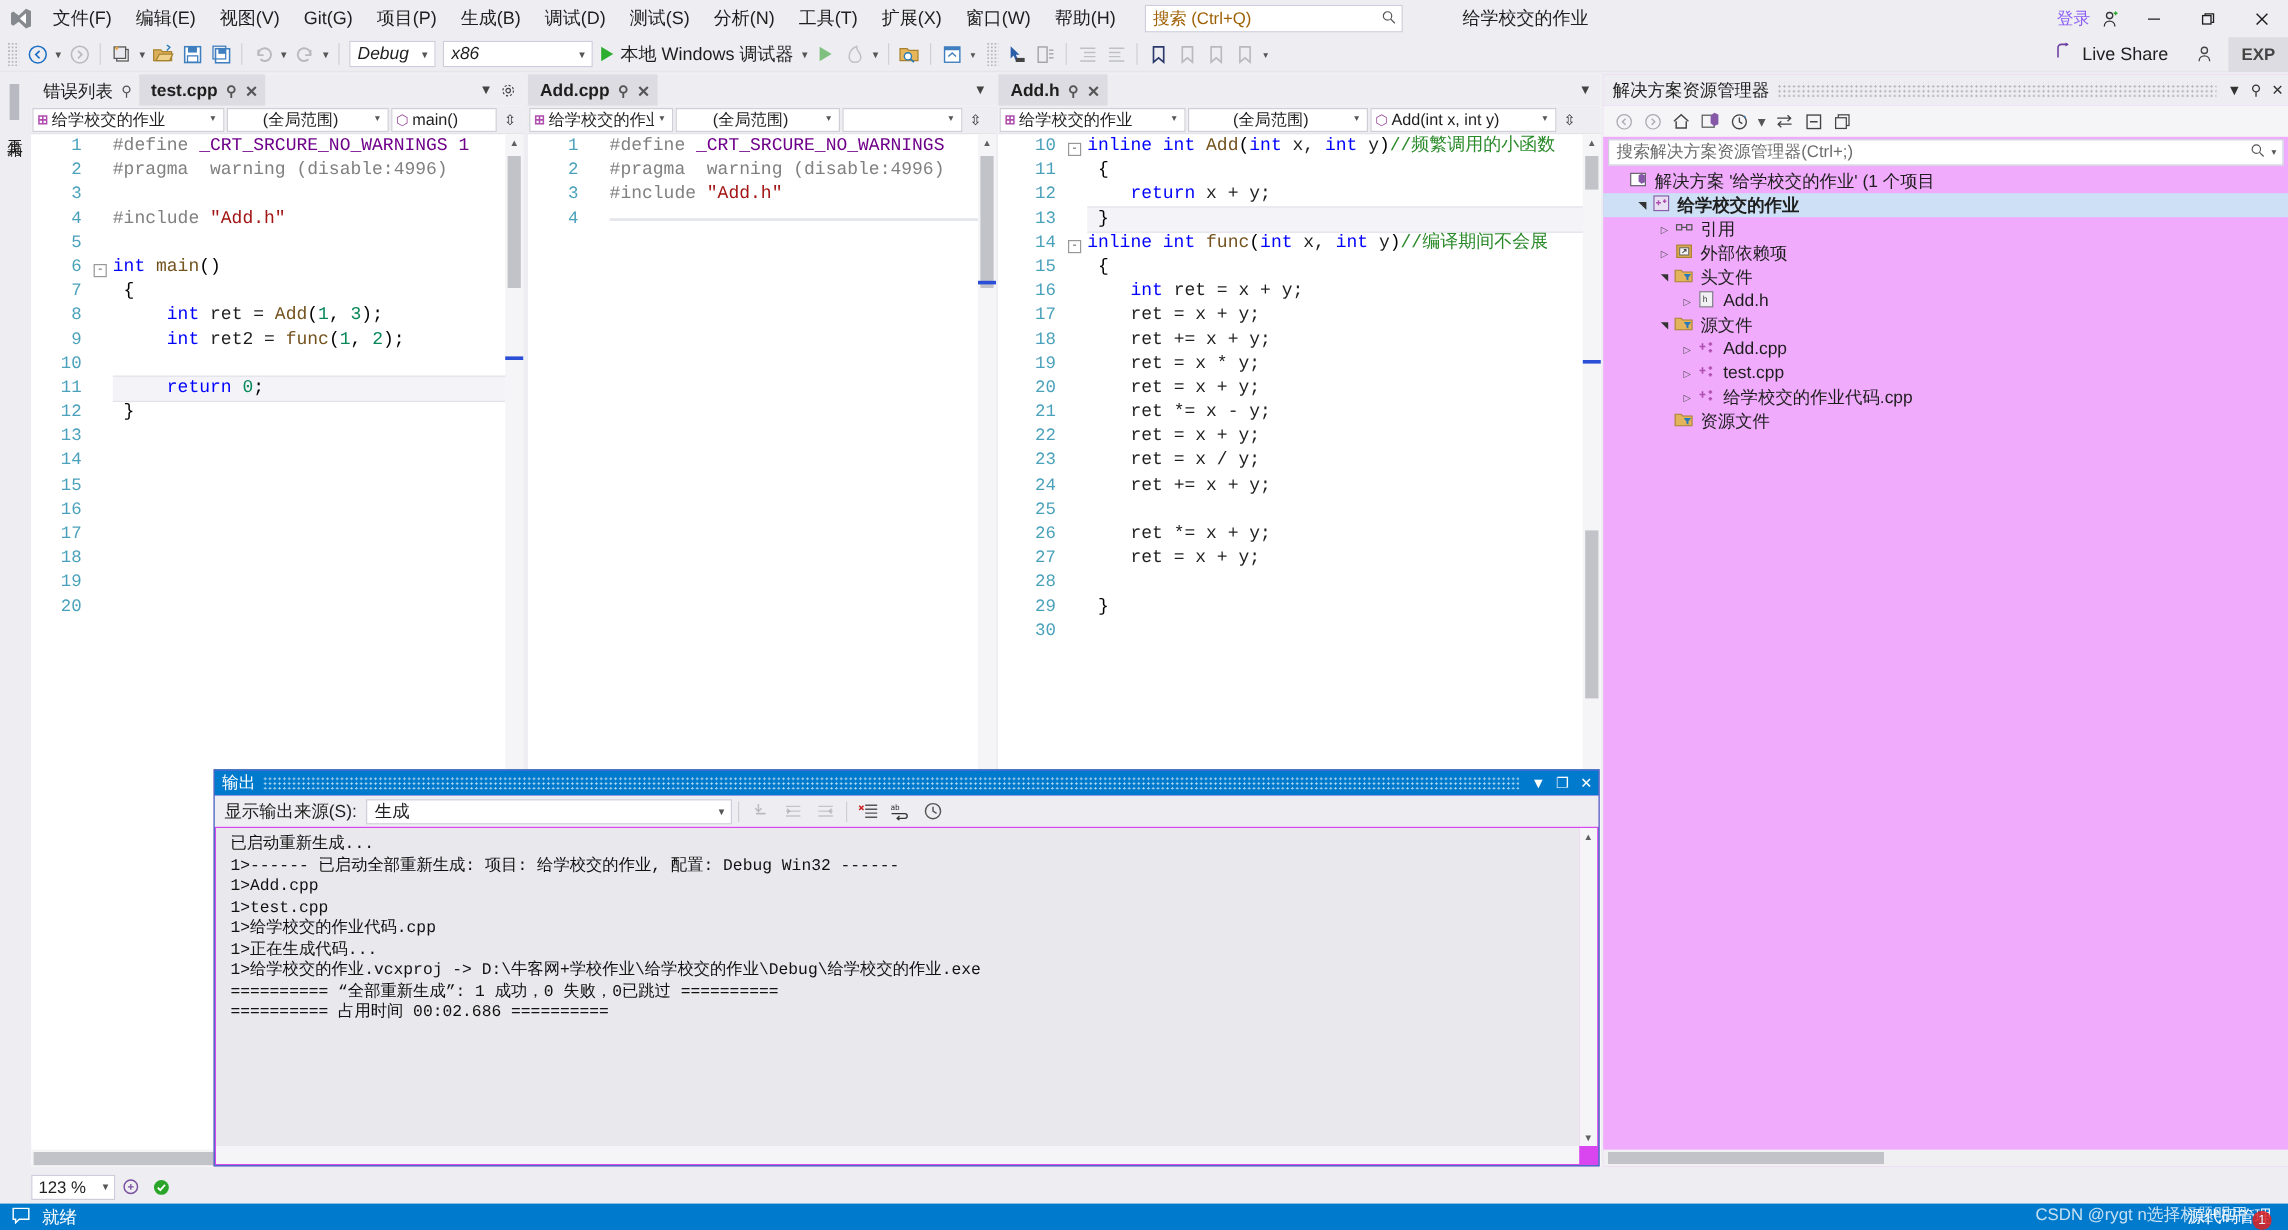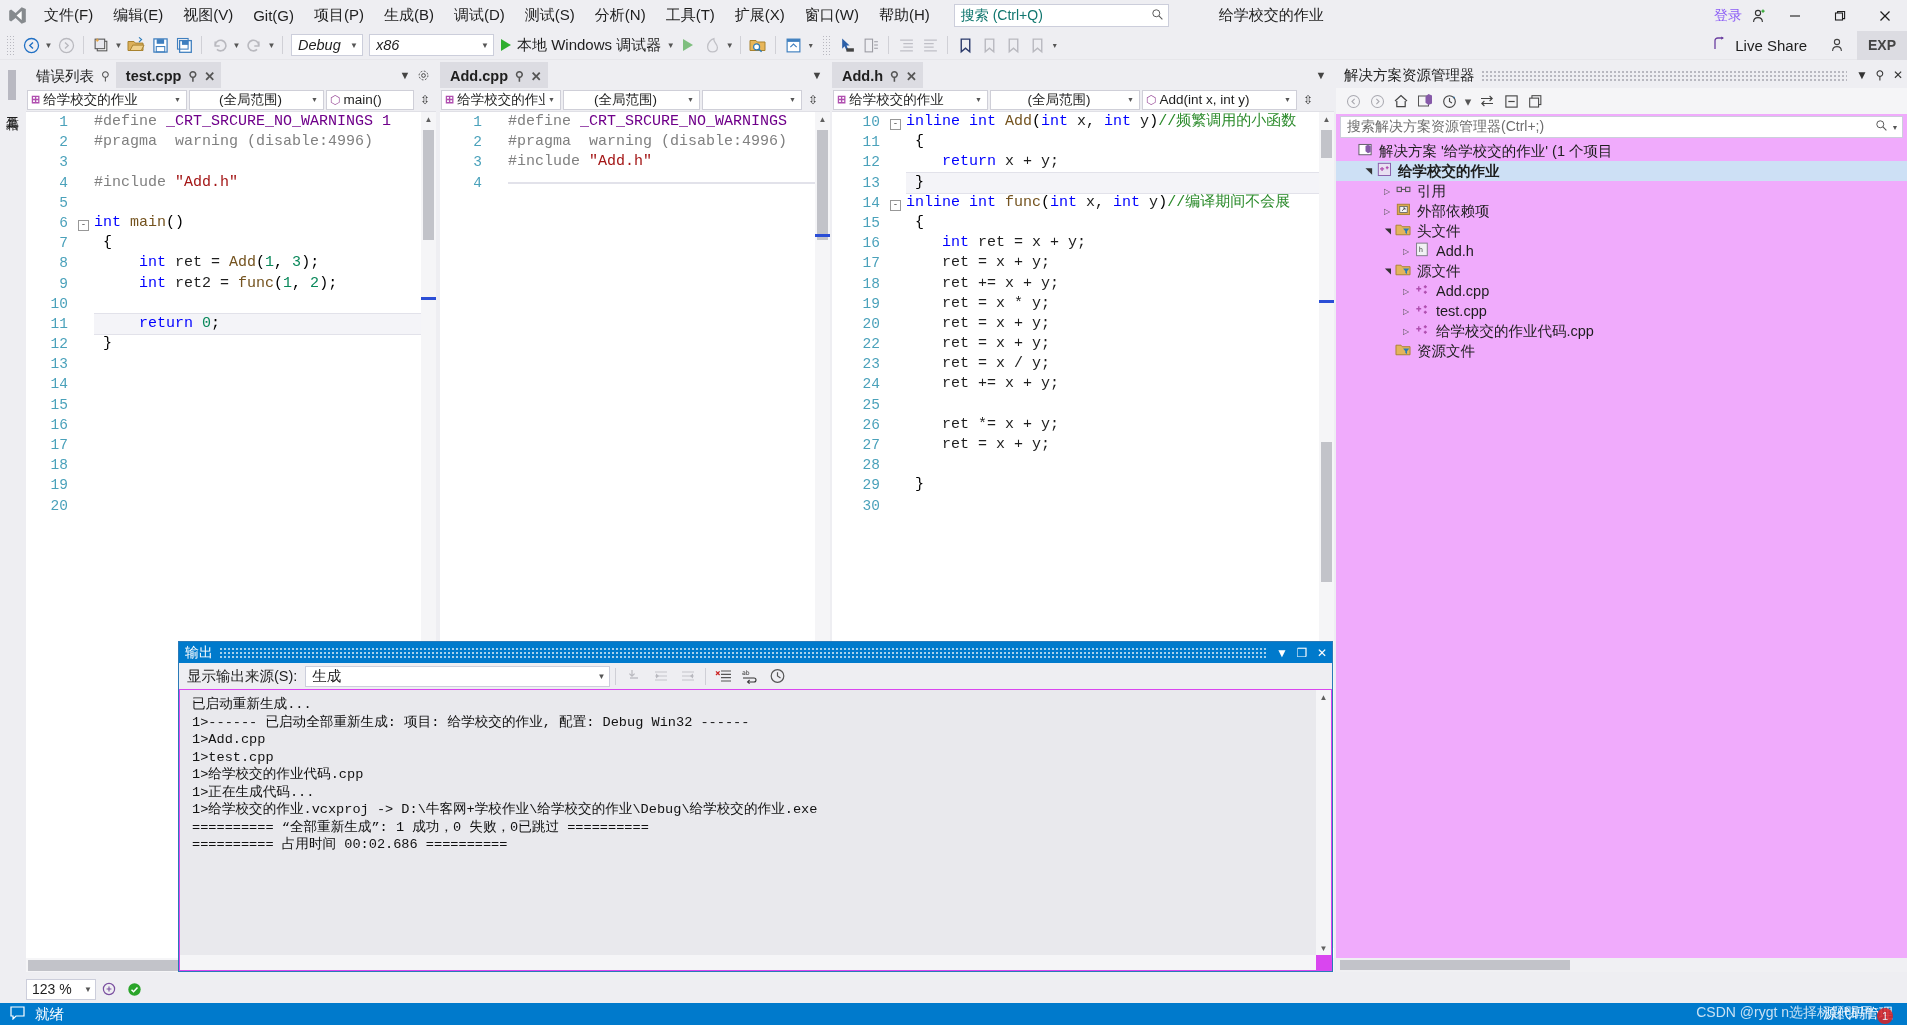--- a/index.html
+++ b/index.html
@@ -24,21 +24,21 @@
     width: 34px; height: 31px; display: flex; align-items: center; justify-content: center;
   }
   .menubar { display: flex; align-items: center; height: 31px; }
   .menu-item {
     padding: 4px 10px; font-size: 15px; color: #1e1e1e; cursor: default;
     white-space: nowrap;
   }
   .title-search {
     margin-left: 14px; width: 215px; height: 23px; background: #fff;
     border: 1px solid #cccedb; display: flex; align-items: center;
-    padding: 0 4px 0 6px; font-size: 14px; color: #0f766e;
+    padding: 0 4px 0 6px; font-size: 14px; color: #a16207;
   }
   .title-search .ph { flex: 1; }
   .title-caption {
     margin-left: 50px; font-size: 15px; color: #1e1e1e; white-space: nowrap;
   }
   .title-right {
     position: absolute; right: 0; top: 0; height: 31px;
     display: flex; align-items: center;
   }
   .signin { font-size: 14px; color: #8b5cf6; padding: 0 4px; white-space: nowrap; }
@@ -659,20 +659,21 @@
         <div class="coderow"><span class="lnum" style="width: 58px;">11</span><span class="glyph"></span><span class="ctext"><span class="op"> {</span></span></div>
         <div class="coderow"><span class="lnum" style="width: 58px;">12</span><span class="glyph"></span><span class="ctext"><span class="op">    </span><span class="kw">return </span><span class="pln">x + y;</span></span></div>
         <div class="coderow hl-row"><span class="lnum" style="width: 58px;">13</span><span class="glyph"></span><span class="ctext" style="background: rgb(244, 244, 248); border-top: 1px solid rgb(226, 226, 234); border-bottom: 1px solid rgb(226, 226, 234); display: inline-block; min-width: 270px;"><span class="op"> }</span></span></div>
         <div class="coderow"><span class="lnum" style="width: 58px;">14</span><span class="glyph"><span class="fold">-</span></span><span class="ctext"><span class="kw">inline int </span><span class="fn">func</span><span class="op">(</span><span class="kw">int </span><span class="pln">x, </span><span class="kw">int </span><span class="pln">y</span><span class="op">)</span><span class="cmt">//编译期间不会展</span></span></div>
         <div class="coderow"><span class="lnum" style="width: 58px;">15</span><span class="glyph"></span><span class="ctext"><span class="op"> {</span></span></div>
         <div class="coderow"><span class="lnum" style="width: 58px;">16</span><span class="glyph"></span><span class="ctext"><span class="op">    </span><span class="kw">int </span><span class="pln">ret = x + y;</span></span></div>
         <div class="coderow"><span class="lnum" style="width: 58px;">17</span><span class="glyph"></span><span class="ctext"><span class="op">    </span><span class="pln">ret = x + y;</span></span></div>
         <div class="coderow"><span class="lnum" style="width: 58px;">18</span><span class="glyph"></span><span class="ctext"><span class="op">    </span><span class="pln">ret += x + y;</span></span></div>
         <div class="coderow"><span class="lnum" style="width: 58px;">19</span><span class="glyph"></span><span class="ctext"><span class="op">    </span><span class="pln">ret = x * y;</span></span></div>
         <div class="coderow"><span class="lnum" style="width: 58px;">20</span><span class="glyph"></span><span class="ctext"><span class="op">    </span><span class="pln">ret = x + y;</span></span></div>
+        <div class="coderow"><span class="lnum" style="width: 58px;">21</span><span class="glyph"></span><span class="ctext"><span class="op">    </span><span class="pln">ret *= x - y;</span></span></div>
         <div class="coderow"><span class="lnum" style="width: 58px;">22</span><span class="glyph"></span><span class="ctext"><span class="op">    </span><span class="pln">ret = x + y;</span></span></div>
         <div class="coderow"><span class="lnum" style="width: 58px;">23</span><span class="glyph"></span><span class="ctext"><span class="op">    </span><span class="pln">ret = x / y;</span></span></div>
         <div class="coderow"><span class="lnum" style="width: 58px;">24</span><span class="glyph"></span><span class="ctext"><span class="op">    </span><span class="pln">ret += x + y;</span></span></div>
         <div class="coderow"><span class="lnum" style="width: 58px;">25</span><span class="glyph"></span></div>
         <div class="coderow"><span class="lnum" style="width: 58px;">26</span><span class="glyph"></span><span class="ctext"><span class="op">    </span><span class="pln">ret *= x + y;</span></span></div>
         <div class="coderow"><span class="lnum" style="width: 58px;">27</span><span class="glyph"></span><span class="ctext"><span class="op">    </span><span class="pln">ret = x + y;</span></span></div>
         <div class="coderow"><span class="lnum" style="width: 58px;">28</span><span class="glyph"></span></div>
         <div class="coderow"><span class="lnum" style="width: 58px;">29</span><span class="glyph"></span><span class="ctext"><span class="op"> }</span></span></div>
         <div class="coderow"><span class="lnum" style="width: 58px;">30</span><span class="glyph"></span><span class="ctext"></span></div>
       </div>

